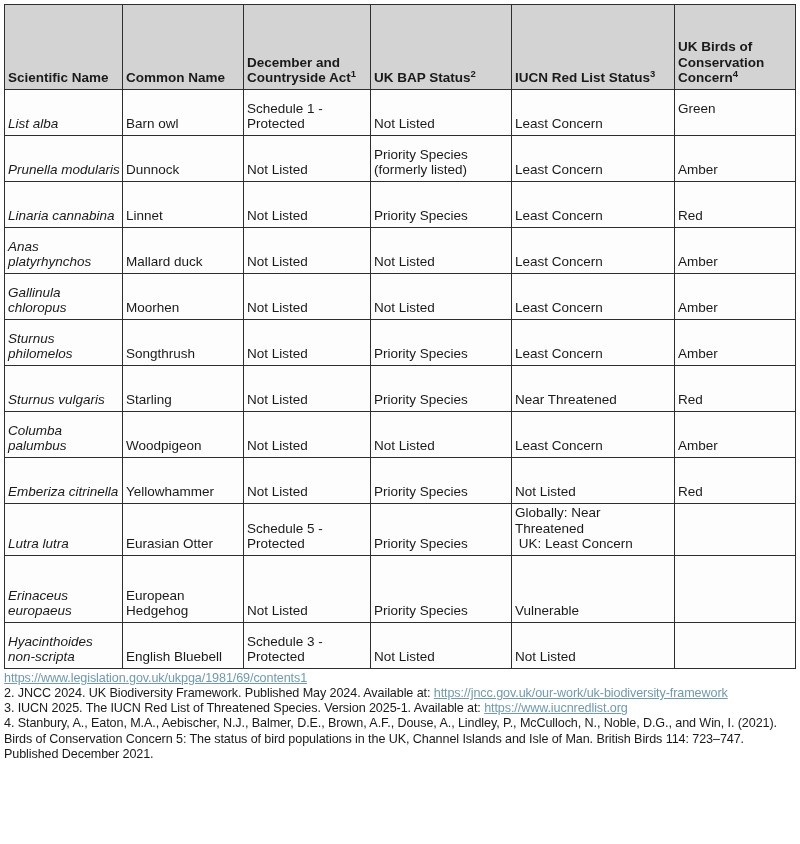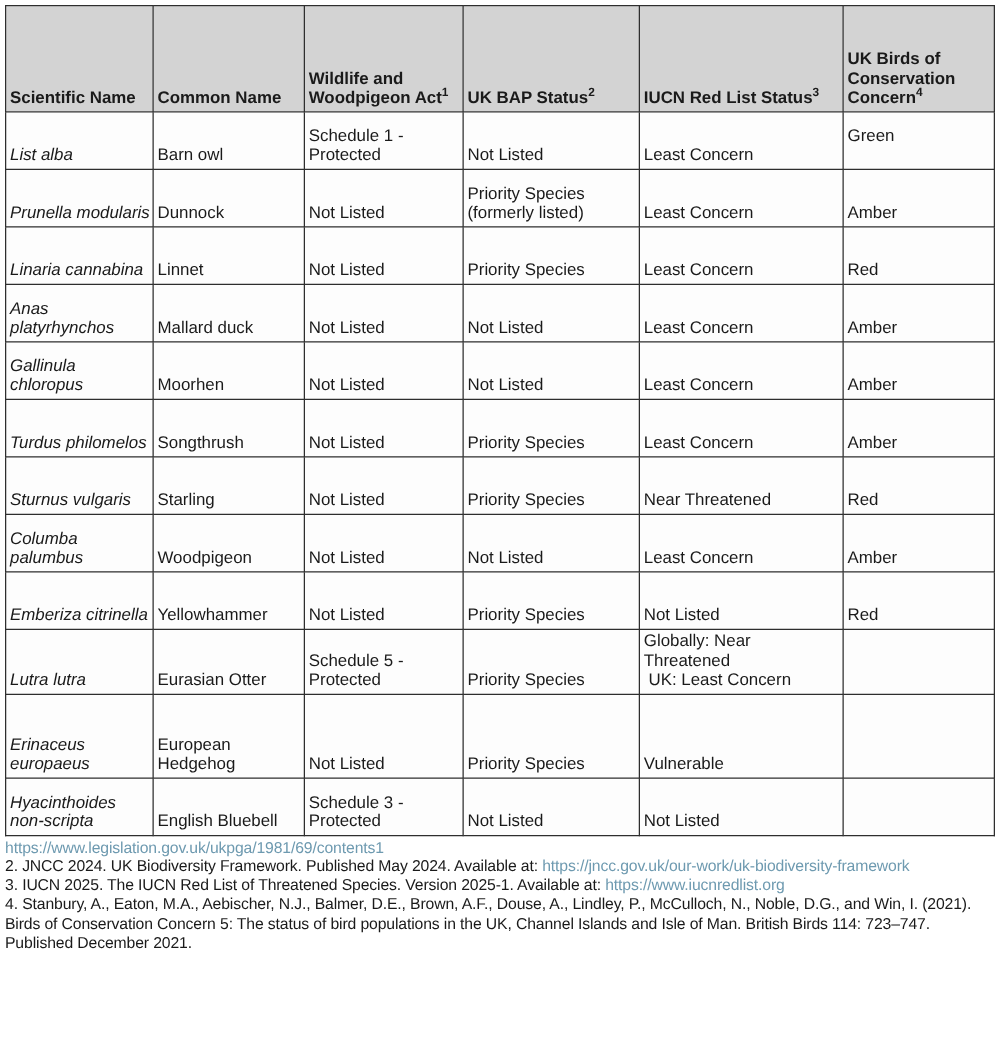--- a/index.html
+++ b/index.html
@@ -46,40 +46,41 @@
   .footnotes {
     width: 791px;
     margin-top: 2px;
     font-size: 12.6px;
     line-height: 15.2px;
     letter-spacing: -0.1px;
   }
   .fn { white-space: pre-line; }
   .fn a {
     color: var(--link);
+    text-decoration: underline;
     cursor: pointer;
   }
 </style>
 </head>
 <body>
 
 <table class="species">
   <colgroup>
     <col style="width:118px">
     <col style="width:121px">
     <col style="width:127px">
     <col style="width:141px">
     <col style="width:163px">
     <col style="width:121px">
   </colgroup>
   <thead>
     <tr>
       <th><span>Scientific Name</span><sup></sup></th>
       <th><span>Common Name</span><sup></sup></th>
-      <th><span>Wildlife and Woodpigeon Act</span><sup>1</sup></th>
+      <th><span>December and Countryside Act</span><sup>1</sup></th>
       <th><span>UK BAP Status</span><sup>2</sup></th>
       <th><span>IUCN Red List Status</span><sup>3</sup></th>
       <th><span>UK Birds of Conservation Concern</span><sup>4</sup></th>
     </tr>
   </thead>
   <tbody id="species-tbody">
       <tr>
         <td class="sci">List alba</td>
         <td>Barn owl</td>
         <td>Schedule 1 - Protected</td>
@@ -114,21 +115,21 @@
       </tr>
       <tr>
         <td class="sci">Gallinula chloropus</td>
         <td>Moorhen</td>
         <td>Not Listed</td>
         <td>Not Listed</td>
         <td>Least Concern</td>
         <td>Amber</td>
       </tr>
       <tr>
-        <td class="sci">Turdus philomelos</td>
+        <td class="sci">Sturnus philomelos</td>
         <td>Songthrush</td>
         <td>Not Listed</td>
         <td>Priority Species</td>
         <td>Least Concern</td>
         <td>Amber</td>
       </tr>
       <tr>
         <td class="sci">Sturnus vulgaris</td>
         <td>Starling</td>
         <td>Not Listed</td>

